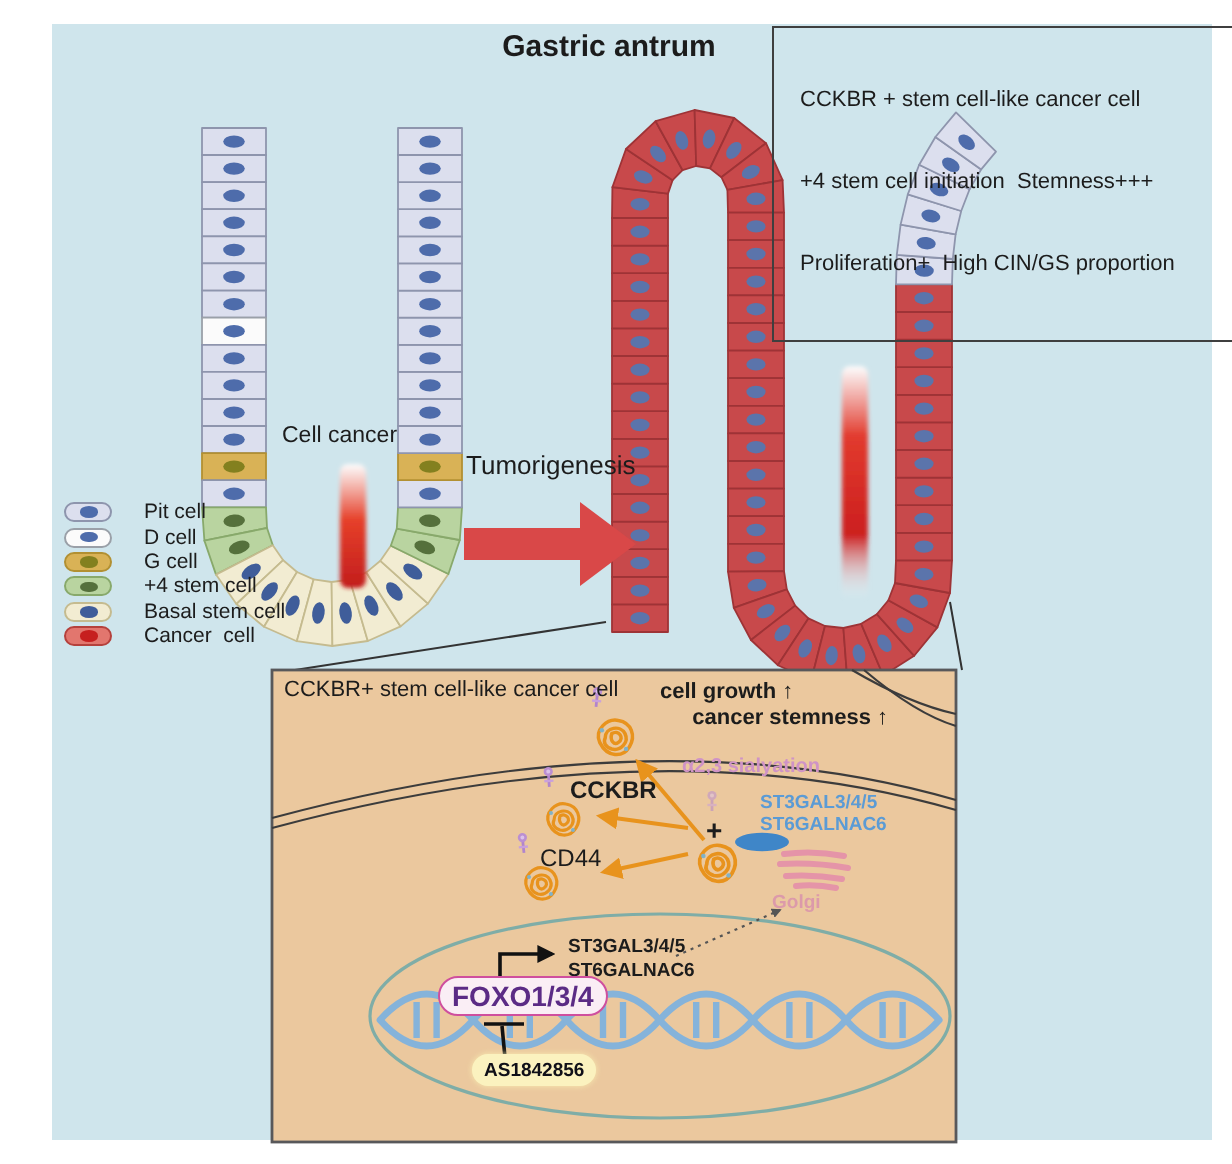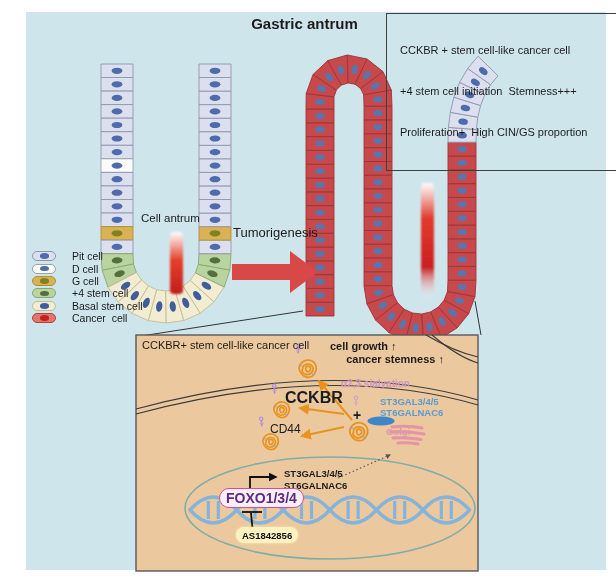--- a/index.html
+++ b/index.html
@@ -15,25 +15,25 @@
   .lrow{display:flex;align-items:center;gap:16px;height:12.4px;font-size:10.5px;white-space:pre;color:#1c1c1c}
   .sw{width:24px;height:10px;border-radius:6px;border:1px solid #999;
       display:flex;align-items:center;justify-content:center;flex:none;box-sizing:border-box}
   .sw>span{width:9px;height:5.5px;border-radius:50%;display:block}
   #cell-supply{left:141px;top:212px;font-size:11.5px}
   #tumorigenesis{left:233px;top:226px;font-size:13px;font-weight:normal}
   #panel-title{left:142px;top:339px;font-size:11px}
   #eff1{left:330px;top:340px;width:114px;text-align:left;font-size:11px;font-weight:bold}
   #eff2{left:330px;top:353px;width:114px;text-align:right;font-size:11px;font-weight:bold}
   #sialy{left:341px;top:378px;font-size:10px;font-weight:bold;color:#cf93c6}
-  #cckbr{left:285px;top:389px;font-size:16px;font-weight:bold}
+  #cckbr{left:285px;top:389px;font-size:12px;font-weight:bold}
   #cd44{left:270px;top:423px;font-size:12px;font-weight:normal}
   #enz1{left:380px;top:397px;font-size:9.5px;font-weight:bold;color:#5b9bd5}
   #enz2{left:380px;top:408px;font-size:9.5px;font-weight:bold;color:#5b9bd5}
-  #golgi-lbl{left:386px;top:427px;font-size:9.5px;font-weight:bold;color:#dc9aaa}
+  #golgi-lbl{left:386px;top:447px;font-size:9.5px;font-weight:bold;color:#dc9aaa}
   #plus{left:353px;top:408px;font-size:14px;font-weight:bold}
   #gene1{left:284px;top:469px;font-size:9.5px;font-weight:bold}
   #gene2{left:284px;top:481px;font-size:9.5px;font-weight:bold}
   #foxo{position:absolute;z-index:3;left:219px;top:488px;border:1.5px solid #cf4f9e;
         border-radius:10px;background:#faeef5;padding:1px 6px;font-size:14px;
         font-weight:bold;color:#5b2b85;white-space:pre}
   #asbox{position:absolute;z-index:3;left:236px;top:527px;border-radius:8px;
          background:#fbf2bf;padding:2.5px 6px;font-size:9.5px;font-weight:bold;
          color:#101018;white-space:pre;box-shadow:0 0 3px rgba(250,240,180,.9)}
 </style>
@@ -376,21 +376,21 @@
   </svg>
 
   <div id="title" class="lbl">Gastric antrum</div>
 
   <div id="info-box">
     <div>CCKBR + stem cell-like cancer cell</div>
     <div>+4 stem cell initiation  Stemness+++</div>
     <div>Proliferation+  High CIN/GS proportion</div>
   </div>
 
-  <div id="cell-supply" class="lbl">Cell antrum</div>
+  <div id="cell-supply" class="lbl">Cell cancer</div>
   <div id="tumorigenesis" class="lbl">Tumorigenesis</div>
 
   <div id="legend">
     <div class="lrow">
       <span class="sw" style="background: rgb(220, 223, 238); border-color: rgb(142, 149, 173);"><span style="background: rgb(78, 108, 171);"></span></span>
       <span>Pit cell</span>
     </div>
     <div class="lrow">
       <span class="sw" style="background: rgb(251, 251, 251); border-color: rgb(154, 160, 168);"><span style="background: rgb(78, 108, 171);"></span></span>
       <span>D cell</span>

